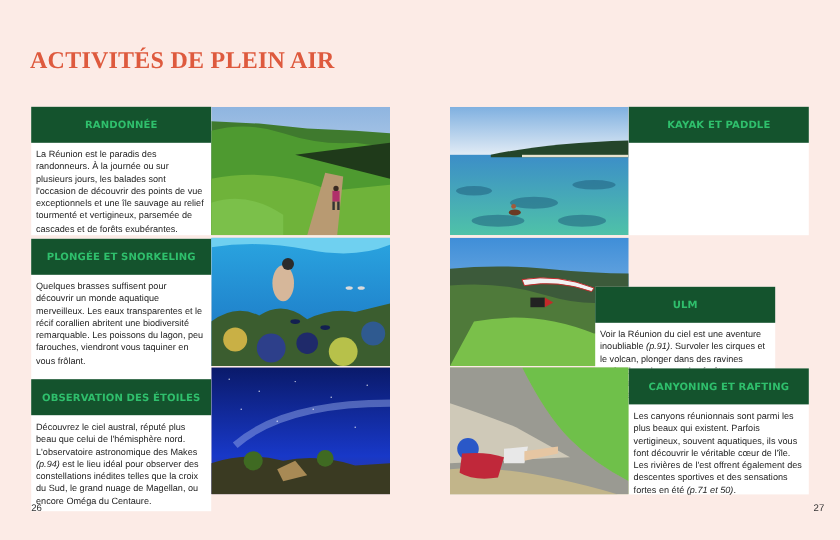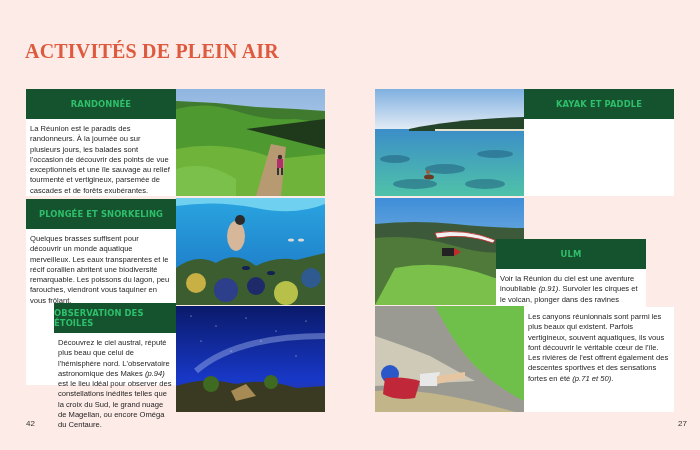--- a/index.html
+++ b/index.html
@@ -113,21 +113,21 @@
     <circle cx="80" cy="88" r="9" fill="#1f2a6a"></circle>
     <circle cx="110" cy="95" r="12" fill="#b7c14a"></circle>
     <circle cx="135" cy="80" r="10" fill="#2f5a90"></circle>
     <ellipse cx="70" cy="70" rx="4" ry="2" fill="#132050"></ellipse>
     <ellipse cx="95" cy="75" rx="4" ry="2" fill="#132050"></ellipse>
     <ellipse cx="115" cy="42" rx="3" ry="1.5" fill="#dadada"></ellipse>
     <ellipse cx="125" cy="42" rx="3" ry="1.5" fill="#dadada"></ellipse>
   </svg>
 </div>
 
-<div class="card" style="left:26px; top:303px; height:82px;padding-left:28px;">
+<div class="card" style="left:26px; top:316px; height:110px;">
   <div class="card-head">OBSERVATION DES ÉTOILES</div>
   <div class="card-body"><span>Découvrez le ciel austral, réputé plus beau que celui de l'hémisphère nord. L'observatoire astronomique des Makes </span><i>(p.94)</i><span> est le lieu idéal pour observer des constellations inédites telles que la croix du Sud, le grand nuage de Magellan, ou encore Oméga du Centaure.</span></div>
 </div>
 <div class="photo" style="left:176px; top:306px; height:106px;">
   <svg viewBox="0 0 149 106" preserveAspectRatio="none">
     <defs>
       <linearGradient id="night" x1="0" y1="0" x2="0" y2="1">
           <stop offset="0" stop-color="#0a1a6a"></stop>
           <stop offset="0.7" stop-color="#1838c8"></stop>
           <stop offset="1" stop-color="#3a3a80"></stop>
@@ -146,21 +146,21 @@
         <circle cx="85" cy="35" r="0.6"></circle>
         <circle cx="25" cy="35" r="0.6"></circle>
     </g>
     <path d="M0 80 Q30 70 60 78 Q90 72 120 82 L149 80 L149 106 L0 106Z" fill="#3a3a22"></path>
     <circle cx="35" cy="78" r="8" fill="#3f6a22"></circle>
     <circle cx="95" cy="76" r="7" fill="#3f6a22"></circle>
     <path d="M55 85 L70 78 L80 90 L60 95 Z" fill="#a88a55"></path>
   </svg>
 </div>
 
-<div class="page-num" style="left:26px;">42</div>
+<div class="page-num" style="left:26px;">26</div>
 
 <div class="photo" style="left:375px; top:89px; height:107px;">
   <svg viewBox="0 0 149 107" preserveAspectRatio="none">
     <defs>
       <linearGradient id="sky2" x1="0" y1="0" x2="0" y2="1">
           <stop offset="0" stop-color="#7fb0e0"></stop>
           <stop offset="1" stop-color="#e6eef6"></stop>
         </linearGradient>
       <linearGradient id="lag" x1="0" y1="0" x2="0" y2="1">
           <stop offset="0" stop-color="#3c8ec8"></stop>
@@ -215,16 +215,17 @@
     <path d="M0 0 L60 0 Q80 40 100 60 Q120 80 149 95 L149 106 L0 106Z" fill="#9a9a92"></path>
     <path d="M0 30 Q30 40 55 50 L100 75 L0 80Z" fill="#cfc9b8"></path>
     <path d="M0 85 Q50 80 140 106 L0 106Z" fill="#c2b58a"></path>
     <circle cx="15" cy="68" r="9" fill="#2a58c8"></circle>
     <path d="M10 72 Q30 70 45 75 L40 92 Q20 95 8 88Z" fill="#c0283a"></path>
     <path d="M45 68 L65 66 L62 80 L45 80Z" fill="#e8e8e8"></path>
     <path d="M62 70 L90 66 L90 72 L62 78Z" fill="#e6c6a2"></path>
   </svg>
 </div>
 <div class="card" style="left:524px; top:307px; height:105px;">
+  <div class="card-head">CANYONING ET RAFTING</div>
   <div class="card-body"><span>Les canyons réunionnais sont parmi les plus beaux qui existent. Parfois vertigineux, souvent aquatiques, ils vous font découvrir le véritable cœur de l'île. Les rivières de l'est offrent également des descentes sportives et des sensations fortes en été </span><i>(p.71 et 50)</i><span>.</span></div>
 </div>
 
 <div class="page-num" style="left:667px;margin-left:11px;">27</div>
 
 </body></html>

